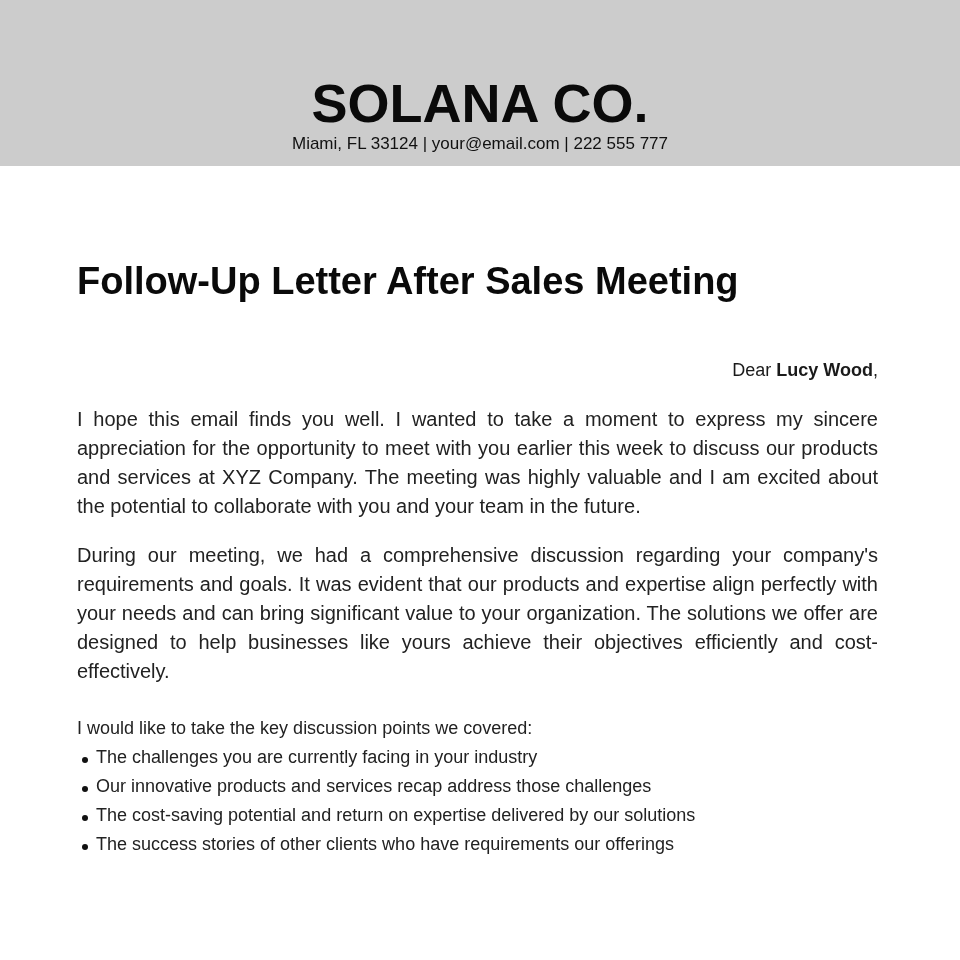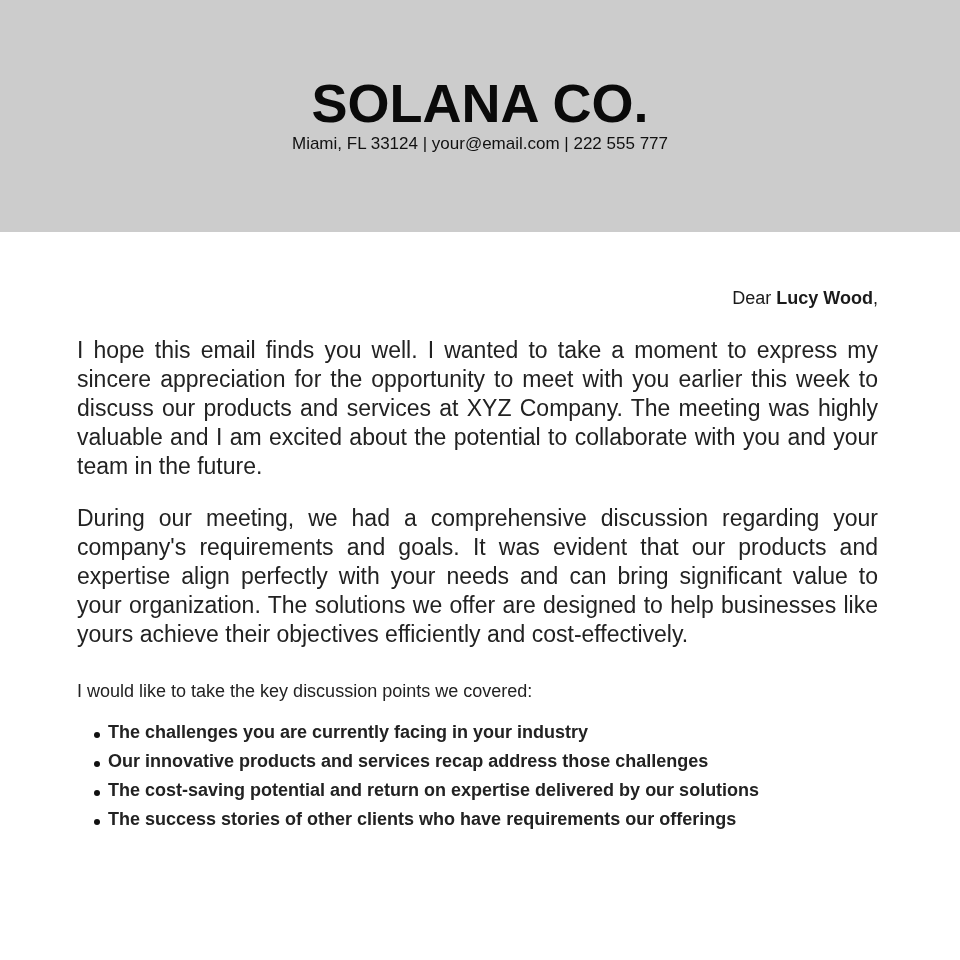--- a/index.html
+++ b/index.html
@@ -2,21 +2,21 @@
 <html><head>
 <meta charset="utf-8">
 <style>
   html, body { margin: 0; padding: 0; }
   body {
     width: 960px; height: 960px; overflow: hidden;
     background: #ffffff; color: #1a1a1a;
     font-family: "Liberation Sans", "DejaVu Sans", sans-serif;
   }
   .header {
-    height: 232px; background: #cccccc;
+    height: 166px; background: #cccccc;
     display: flex; flex-direction: column; align-items: center;
   }
   .company {
     margin-top: 72px; font-size: 54px; font-weight: bold; color: #0a0a0a;
     letter-spacing: 0px; line-height: 62px;
   }
   .contact {
     font-size: 17px; color: #111; line-height: 20px;
   }
   .content {
@@ -24,42 +24,43 @@
   }
   .title {
     margin: 92px 0 0 0; font-size: 38px; font-weight: bold; color: #0a0a0a;
     line-height: 46px;
   }
   .salutation {
     margin-top: 52px; font-size: 18px; line-height: 29px; text-align: right;
   }
   .salutation b { font-weight: bold; }
   .para {
-    font-size: 23px; line-height: 29px; text-align: justify;
+    font-size: 20px; line-height: 29px; text-align: justify;
     color: #222;
   }
   .recap { margin-top: 28px; font-size: 18px; line-height: 29px; color: #222; }
-  ul.points { list-style: none; margin: 12px; padding: 0; font-weight: bold; }
+  ul.points { list-style: none; margin: 0; padding: 0; }
   ul.points li {
     font-size: 18px; line-height: 29px; color: #222; position: relative; padding-left: 19px;
   }
   .bullet {
     position: absolute; left: 5px; top: 14px; width: 6px; height: 6px;
     border-radius: 50%; background: #111;
   }
 </style>
 </head>
 <body>
 
 <div class="header">
   <div class="company">SOLANA CO.</div>
   <div class="contact">Miami, FL 33124 | your@email.com | 222 555 777</div>
 </div>
 
 <div class="content">
+  <h1 class="title">Follow-Up Letter After Sales Meeting</h1>
 
   <div class="salutation">
     <span>Dear </span><b>Lucy Wood</b><span>,</span>
   </div>
 
   <p class="para">I hope this email finds you well. I wanted to take a moment to express my sincere appreciation for the opportunity to meet with you earlier this week to discuss our products and services at XYZ Company. The meeting was highly valuable and I am excited about the potential to collaborate with you and your team in the future.</p>
   <p class="para">During our meeting, we had a comprehensive discussion regarding your company's requirements and goals. It was evident that our products and expertise align perfectly with your needs and can bring significant value to your organization. The solutions we offer are designed to help businesses like yours achieve their objectives efficiently and cost-effectively.</p>
 
   <div class="recap">I would like to take the key discussion points we covered:</div>
   <ul class="points">

